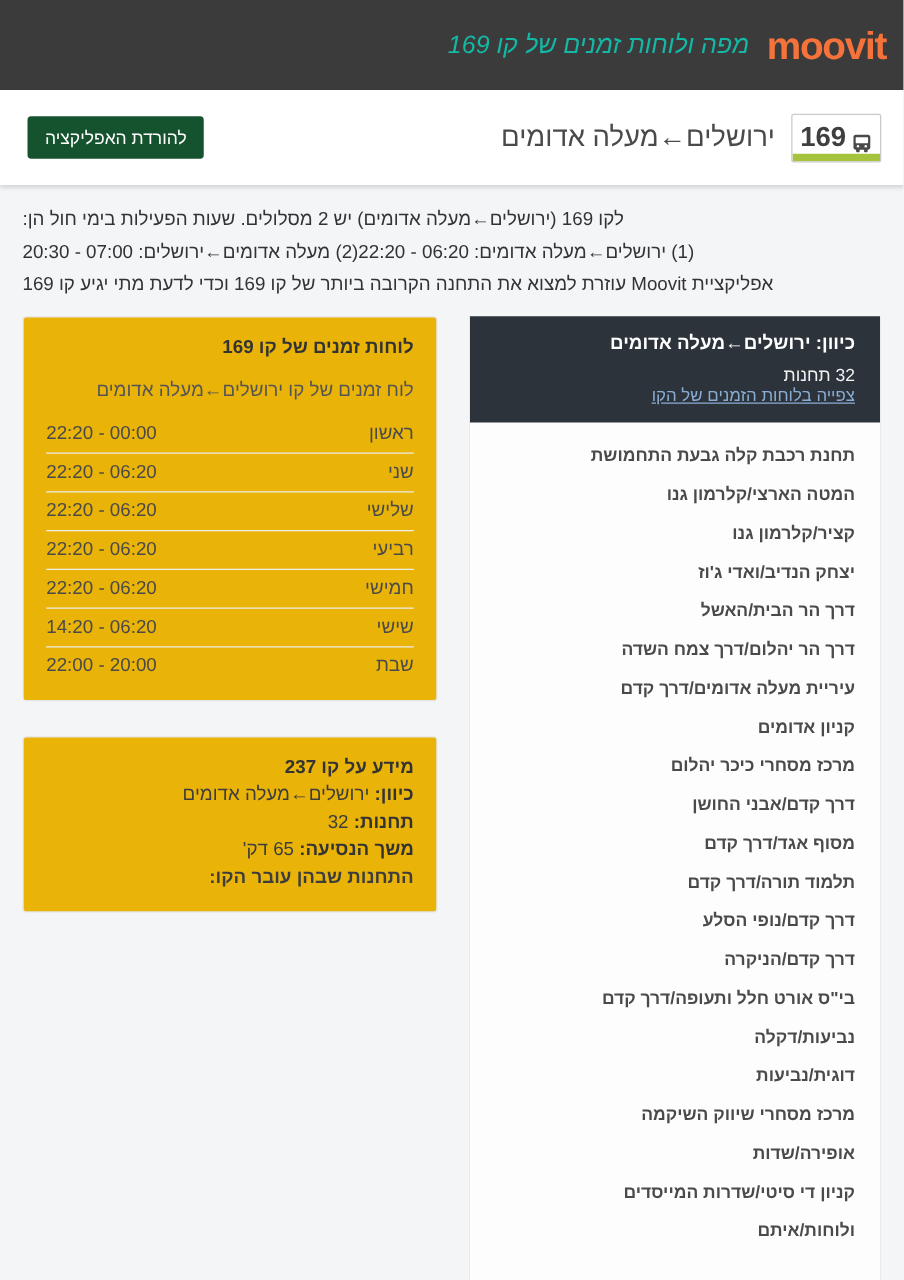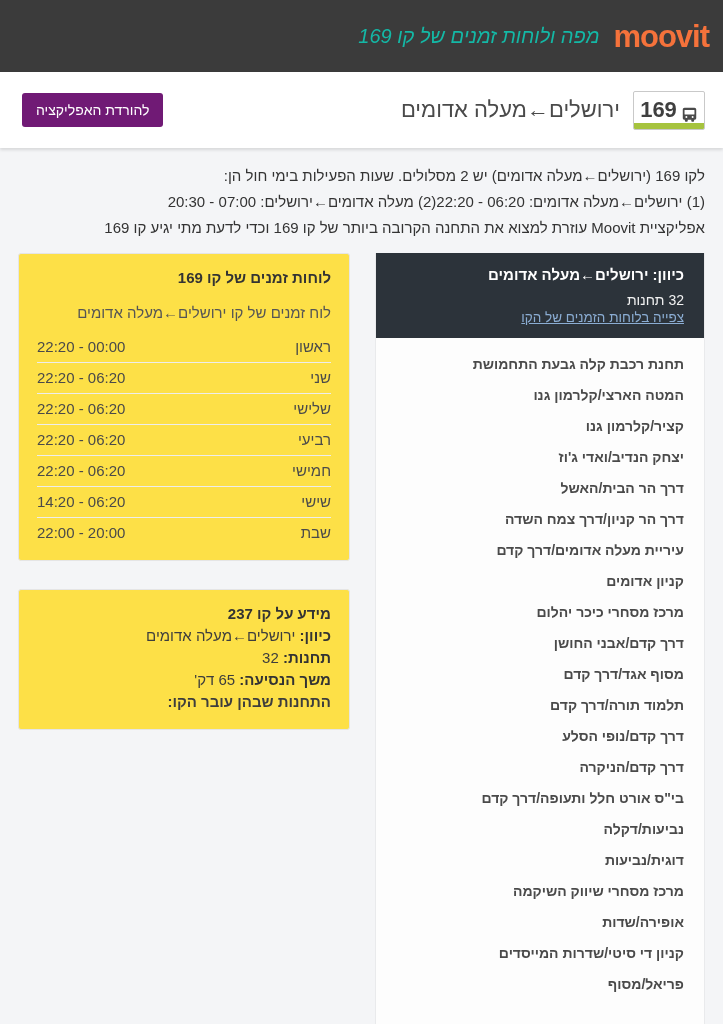--- a/index.html
+++ b/index.html
@@ -13,40 +13,40 @@
   .topbar-title { color:#14b8a6; font-size:20px;font-style:italic; }
 
   
   .subheader { height:76px; background:#ffffff; display:flex; align-items:center; padding:0 18px; gap:13px; box-shadow:0 2px 3px rgba(0,0,0,.12); position:relative; z-index:2; }
   .line-badge { width:72px; border:1px solid #c9c9c9; border-radius:2px; background:#fff; overflow:hidden; }
   .badge-inner { height:31px; display:flex; align-items:flex-end; justify-content:center; gap:4px; }
   .bus-icon { display:flex; }
   .line-num { font-size:22px; font-weight:bold; color:#3f3f3f; direction:ltr; }
   .badge-bar { height:6px; background:#a6c33e; }
   .line-title { font-size:22px; font-weight:normal; color:#4a4a4a; }
-  .dl-btn { margin-right:auto; margin-left:4px; background:#701a75; color:#fff; border:none; border-radius:3px; font-size:14px; padding:9px 14px; cursor:pointer; font-family:inherit; }
-
-  
-  .intro { margin:15px 18px 0; color:#333; font-size:15px; line-height:26px; text-align:right; }
+  .dl-btn { margin-right:auto; margin-left:4px; background:#14532d; color:#fff; border:none; border-radius:3px; font-size:14px; padding:9px 14px; cursor:pointer; font-family:inherit; }
+
+  
+  .intro { margin:15px 18px 0; color:#333; font-size:15px; line-height:26px; text-align:left; }
 
   
   .content { margin:12px 18px 0; display:flex; gap:25px; align-items:flex-start; }
 
   
   .panel { width:330px; flex:0 0 330px; min-height:780px; background:#fdfdfd; border:1px solid #e9eaec; border-top:none; }
   .panel-head { background:#2c333a; padding:13px 20px 12px; }
   .panel-head-title { color:#fff; font-weight:bold; font-size:15px; }
   .panel-head-count { color:#f2f2f2; font-size:14px; margin-top:9px; }
   .panel-link { color:#8badd3; font-size:13.5px; text-decoration:underline; display:inline-block; margin-top:1px; cursor:pointer; }
   .stations { list-style:none; padding:11px 20px 30px; }
   .station { font-size:14px; font-weight:bold; color:#4a4a4a; padding:7px 0; line-height:17px; cursor:pointer; }
 
   
   .side { flex:1; }
-  .card { background:#fde047; border:1px solid #e5e5e5; border-radius:3px; padding:15px 18px 12px; }
+  .card { background:#eab308; border:1px solid #e5e5e5; border-radius:3px; padding:15px 18px 12px; }
   .card h2 { font-size:15px; color:#333; font-weight:bold; }
   .card-sub { font-size:15px; color:#555; margin-top:18px; }
   .tt-rows { margin-top:11px; }
   .tt-row { display:flex; justify-content:space-between; align-items:center; padding:6px 0 7px; border-bottom:1px solid #ededed; font-size:15px; color:#4a4a4a; }
   .tt-row:last-child { border-bottom:none; }
   .ltr { direction:ltr; unicode-bidi:embed; }
   .info { margin-top:28px; padding-bottom:16px; }
   .info-line { font-size:15px; color:#3d3d3d; line-height:22px; }
   .info-line b { color:#333; }
   .info-line.head { font-weight:bold; }
@@ -100,21 +100,21 @@
           <li class="station">תחנת רכבת קלה גבעת התחמושת</li>
 
           <li class="station">המטה הארצי/קלרמון גנו</li>
 
           <li class="station">קציר/קלרמון גנו</li>
 
           <li class="station">יצחק הנדיב/ואדי ג'וז</li>
 
           <li class="station">דרך הר הבית/האשל</li>
 
-          <li class="station">דרך הר קניון/דרך צמח השדה</li>
+          <li class="station">דרך הר יהלום/דרך צמח השדה</li>
 
           <li class="station">עיריית מעלה אדומים/דרך קדם</li>
 
           <li class="station">קניון אדומים</li>
 
           <li class="station">מרכז מסחרי כיכר יהלום</li>
 
           <li class="station">דרך קדם/אבני החושן</li>
 
           <li class="station">מסוף אגד/דרך קדם</li>
@@ -130,21 +130,21 @@
           <li class="station">נביעות/דקלה</li>
 
           <li class="station">דוגית/נביעות</li>
 
           <li class="station">מרכז מסחרי שיווק השיקמה</li>
 
           <li class="station">אופירה/שדות</li>
 
           <li class="station">קניון די סיטי/שדרות המייסדים</li>
 
-          <li class="station">פריאל/מסוף</li>
+          <li class="station">ולוחות/איתם</li>
         </ul>
     </section>
 
     <aside class="side">
 
       <section class="card">
         <h2>לוחות זמנים של קו 169</h2>
         <div class="card-sub">לוח זמנים של קו ירושלים←מעלה אדומים</div>
         <div class="tt-rows">
 

